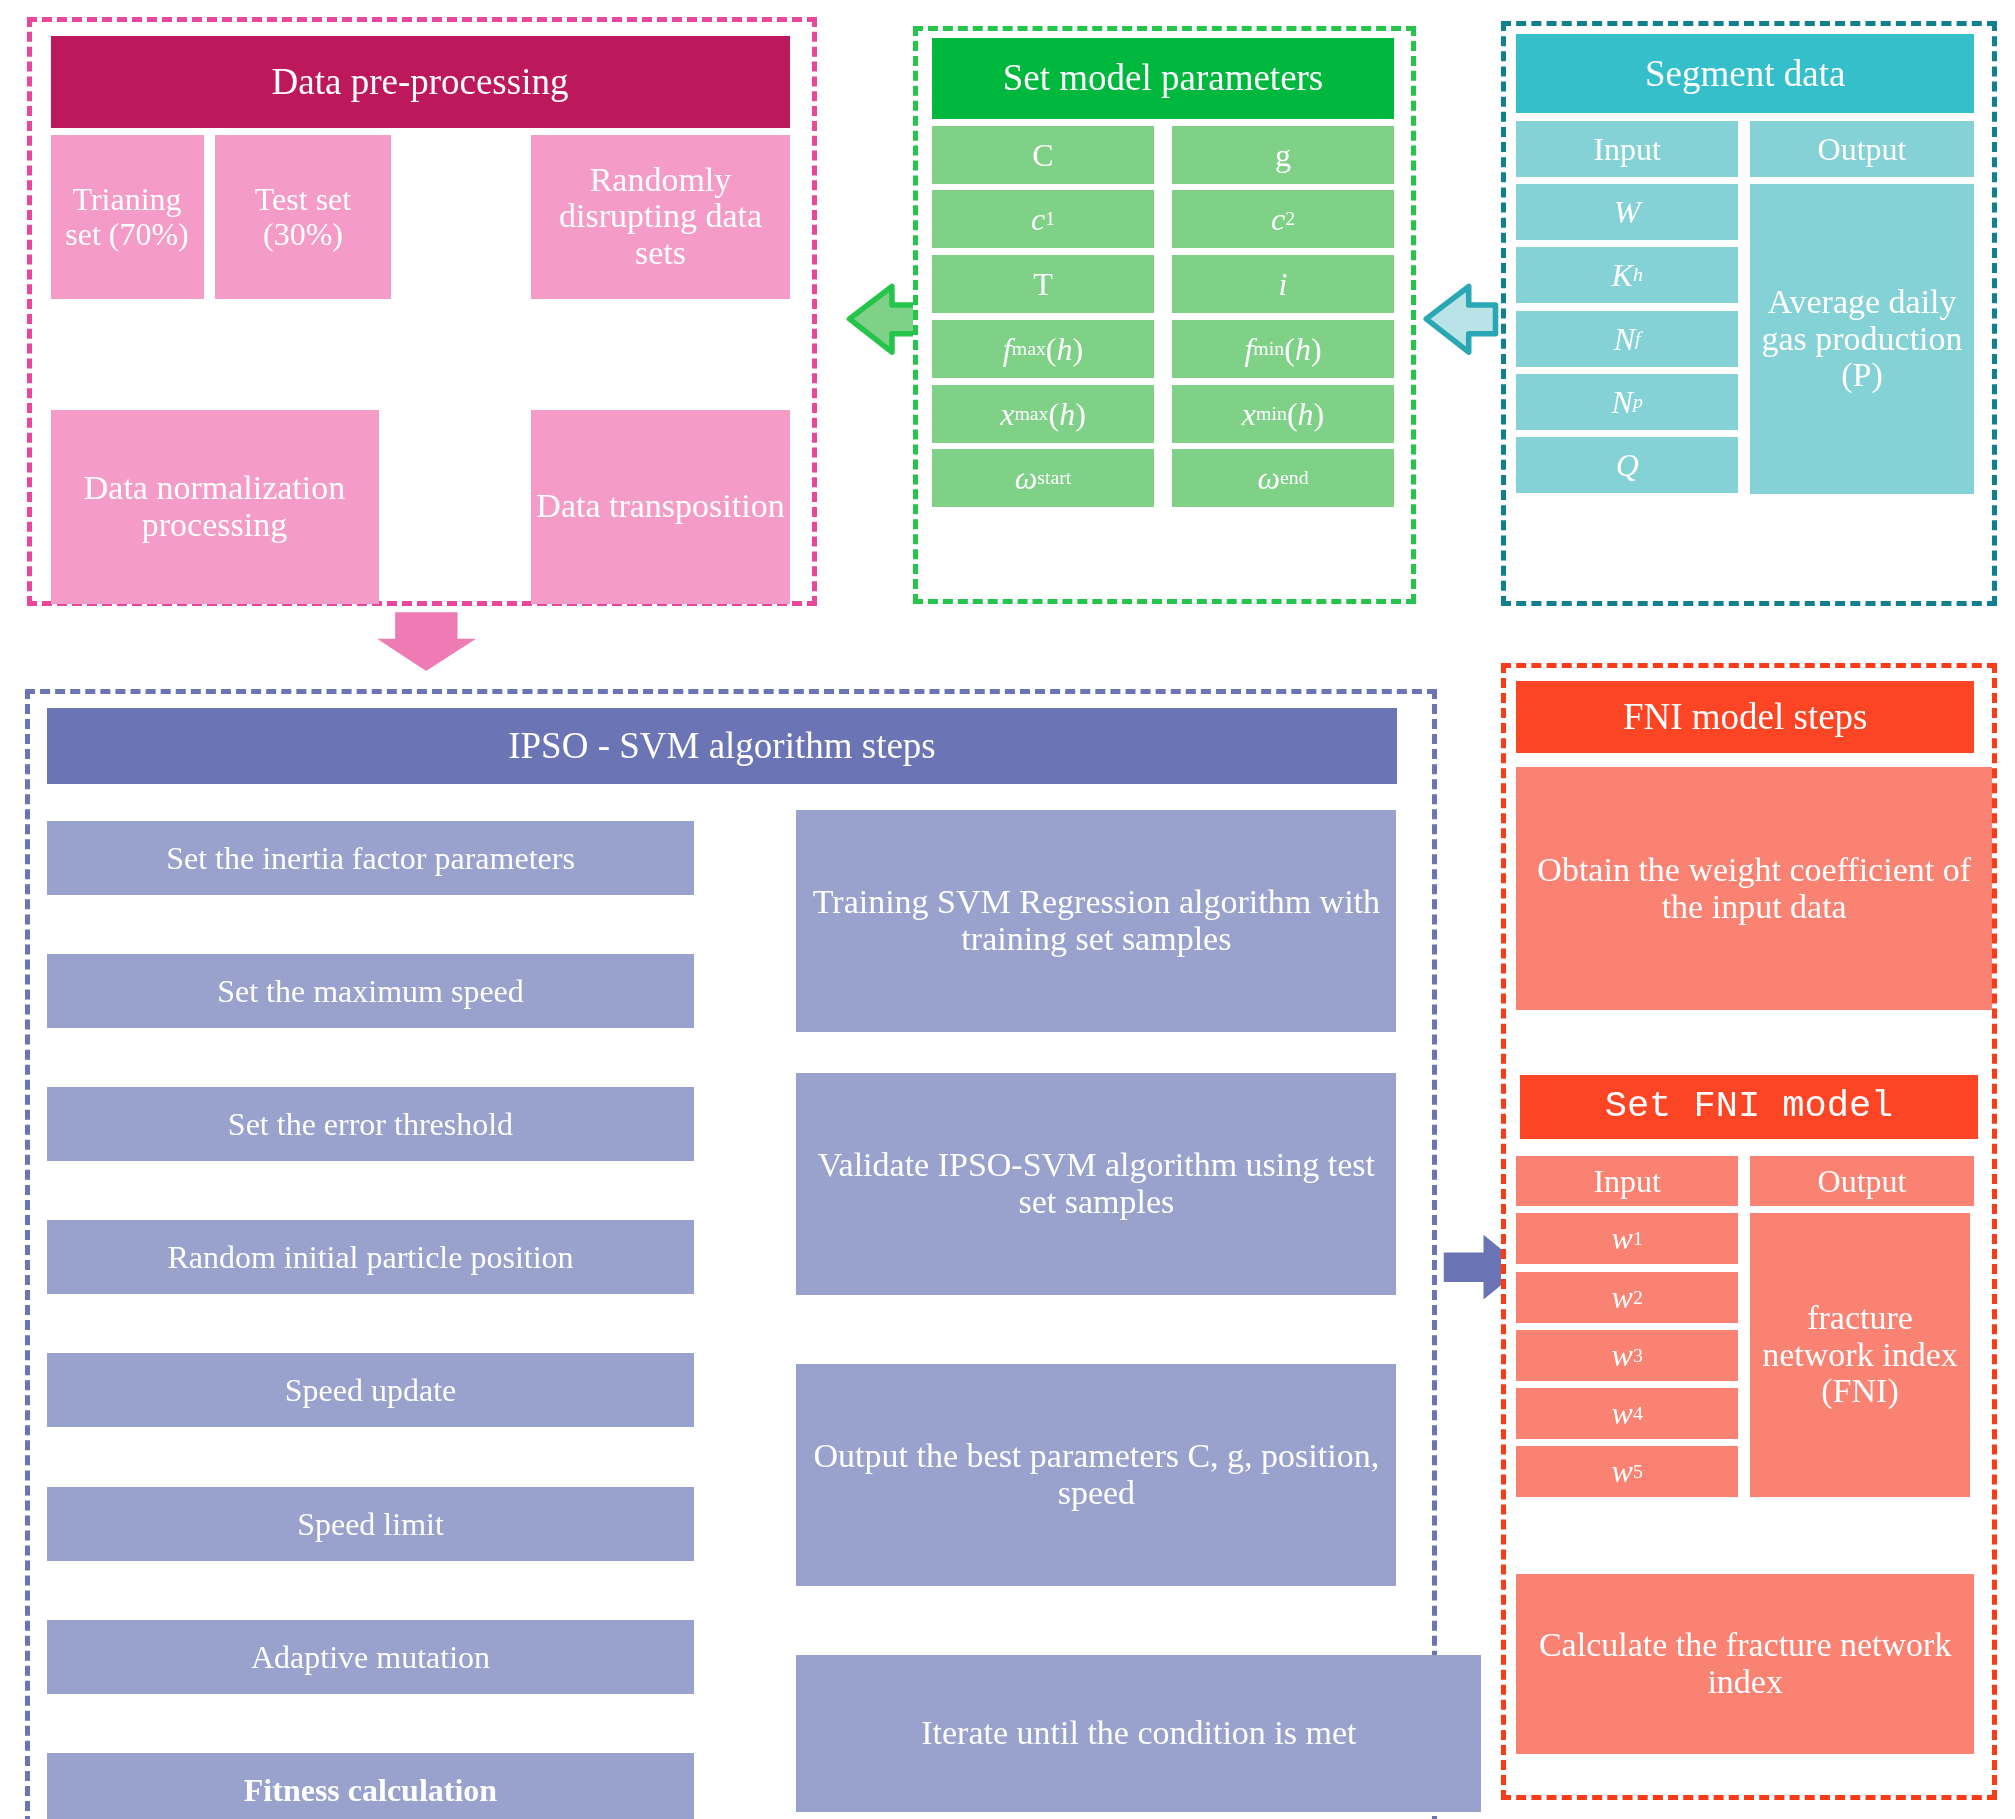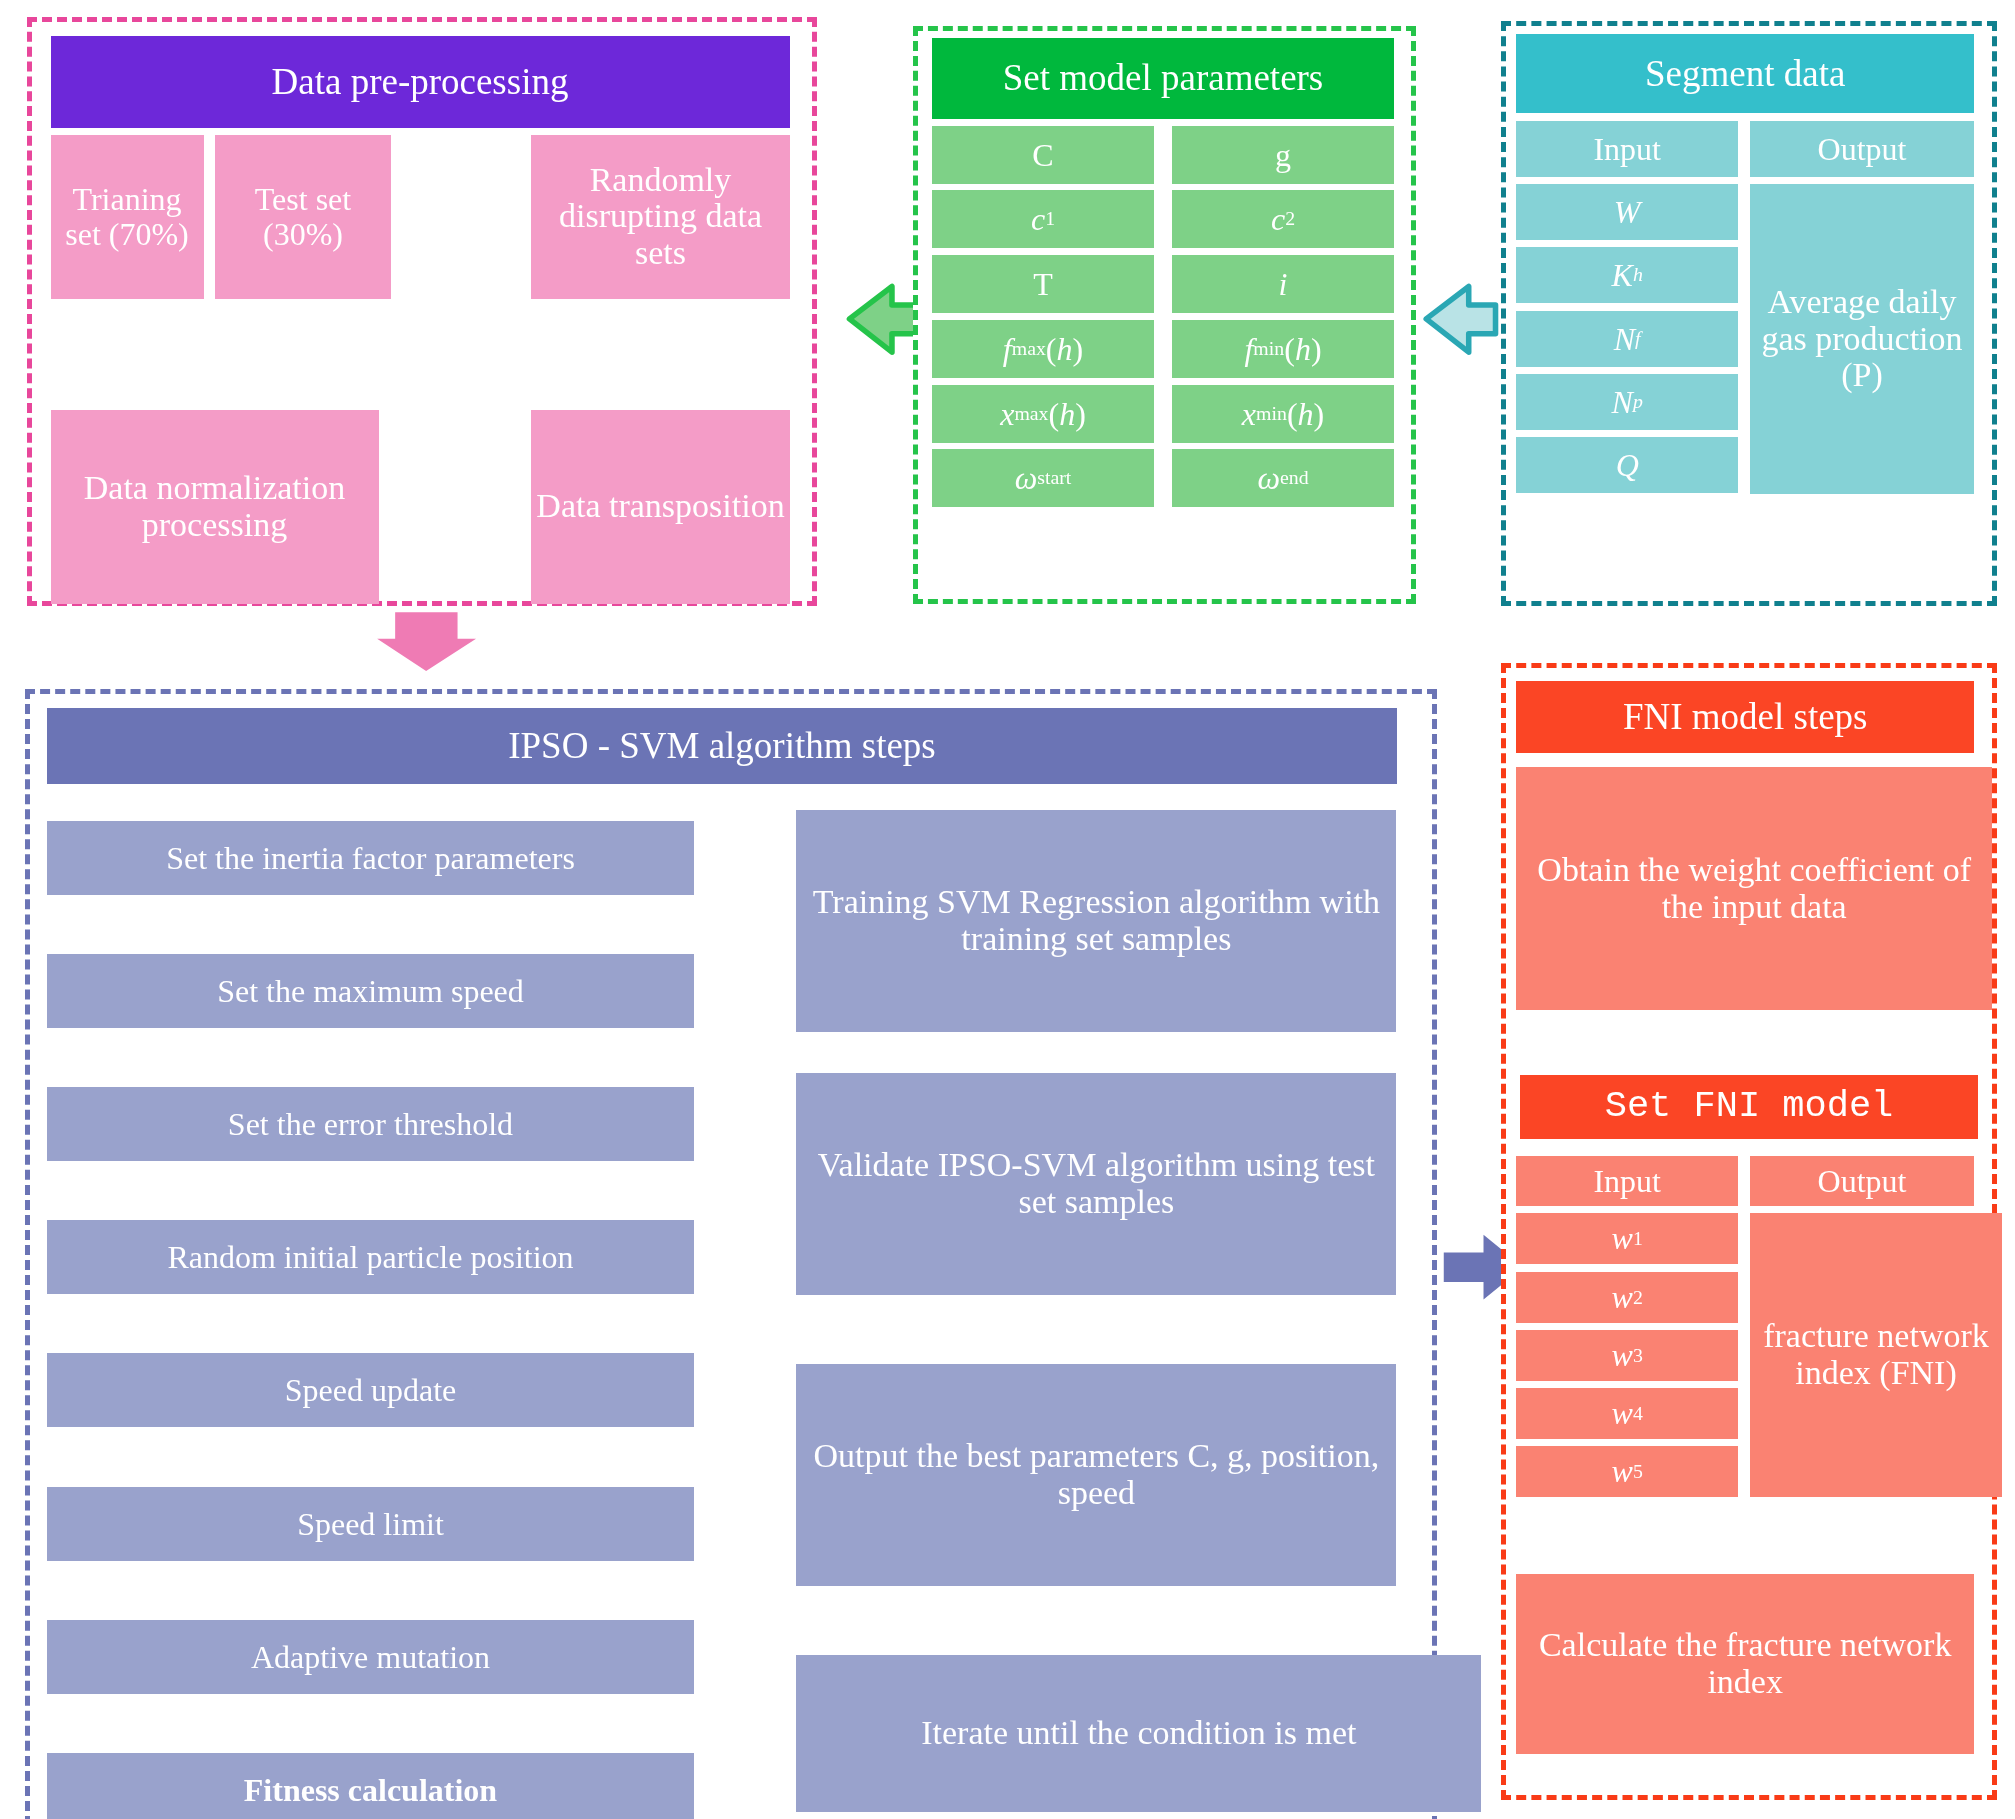--- a/index.html
+++ b/index.html
@@ -19,21 +19,21 @@
     display:flex; align-items:center; justify-content:center;
     text-align:center;
     color:#ffffff;
     line-height:1.08;
     padding:0 2.8px;
   }
 
   
   #pinkPanel { left:27px; top:16.6px; width:790px; height:589px;
                border:5.1px dashed #e8479b; }
-  .pink-head { background:#6d28d9; }
+  .pink-head { background:#be185d; }
   .pink-cell { background:#f49cc7; }
 
   
   #greenPanel { left:913px; top:26px; width:503px; height:578px;
                 border:5.1px dashed #25c44a; }
   .green-head { background:#00b83d; }
   .green-cell { background:#7ed187; }
 
   
   #tealPanel { left:1501px; top:21px; width:496px; height:585px;
@@ -253,17 +253,17 @@
     </div>
   <div class="box red-cell t-med" style="left:10.2px; top:720px; width:222px; height:51px;">
       <span class="ital">w</span>
       <sub>4</sub>
     </div>
   <div class="box red-cell t-med" style="left:10.2px; top:778px; width:222px; height:51px;">
       <span class="ital">w</span>
       <sub>5</sub>
     </div>
 
-  <div class="box red-cell t-big" style="left:244px; top:545px; width:252px; height:284px;">fracture network index (FNI)</div>
+  <div class="box red-cell t-big" style="left:244px; top:545px; width:220px; height:284px;">fracture network index (FNI)</div>
 
   <div class="box red-cell t-big" style="left:10.2px; top:906px; width:458px; height:180px;">Calculate the fracture network index</div>
 </div>
 
 
 </body></html>

